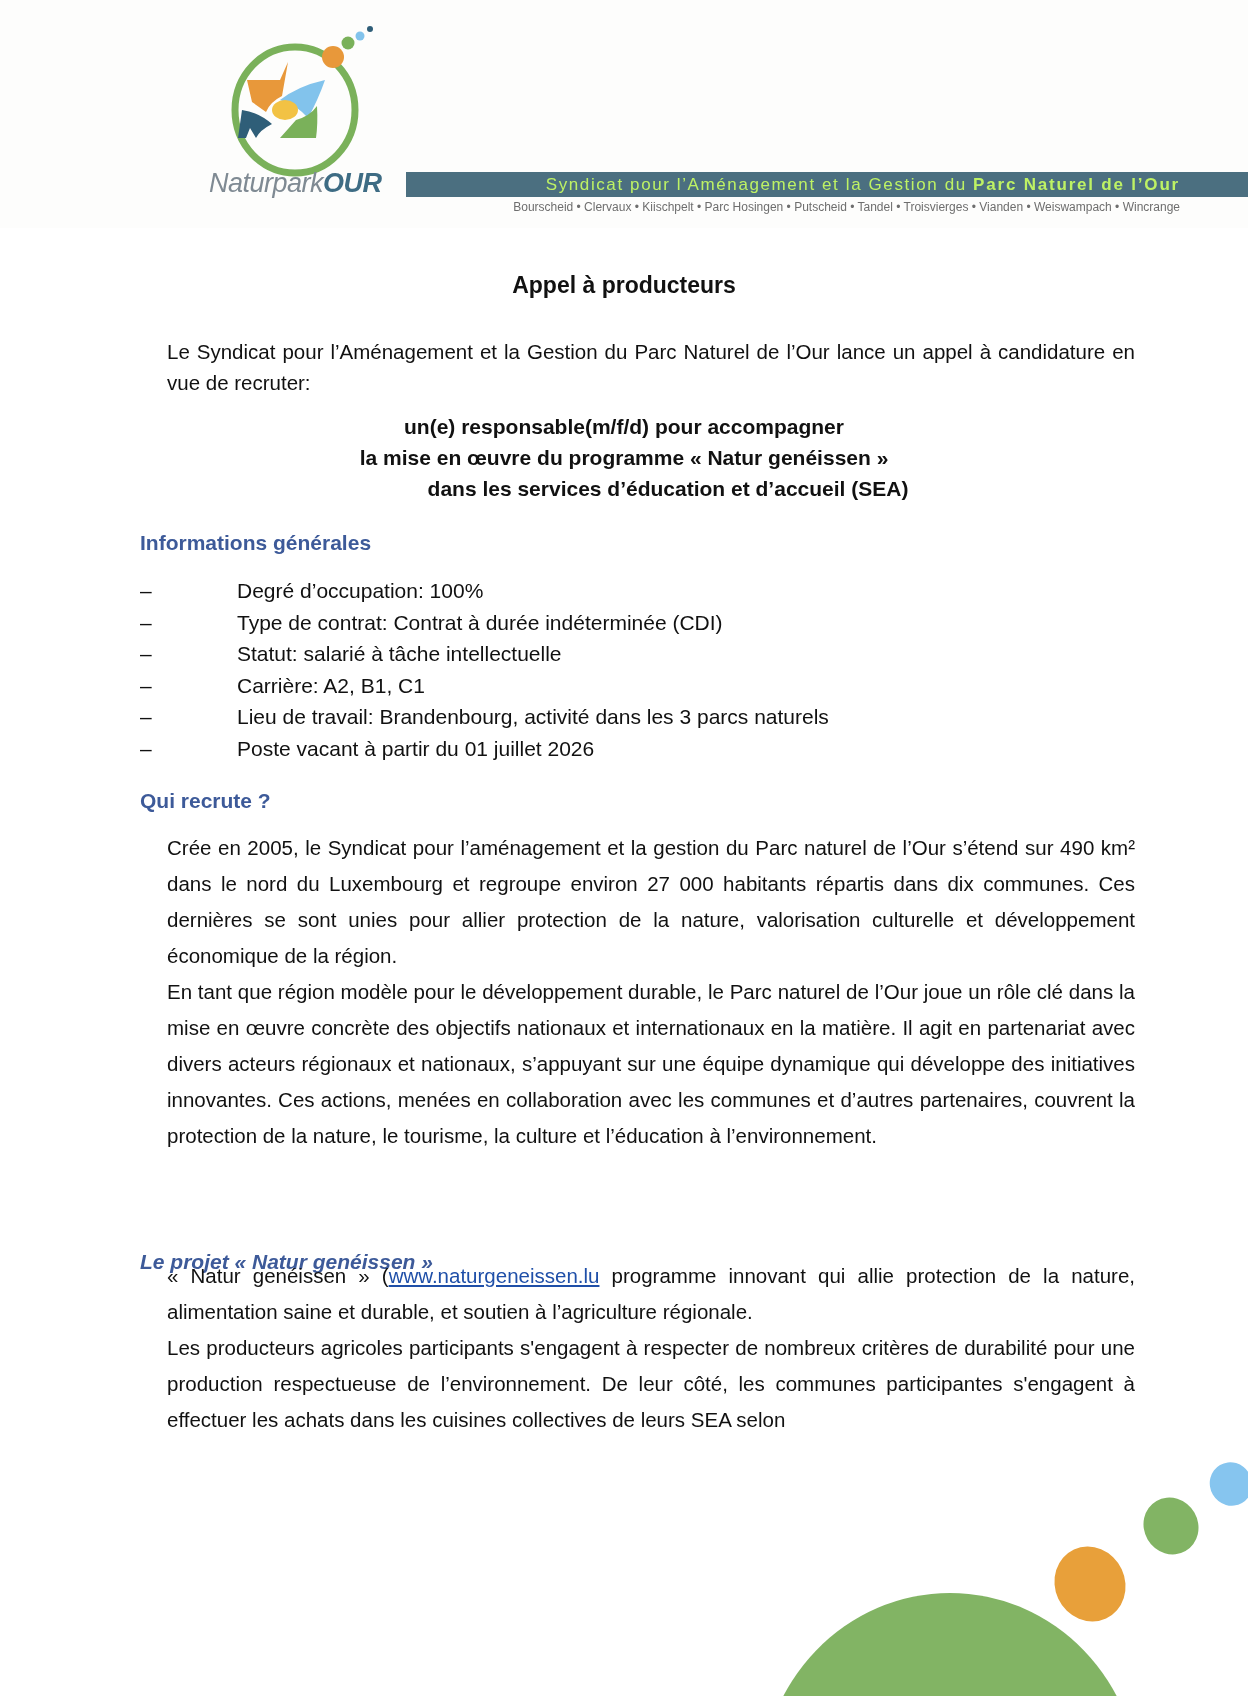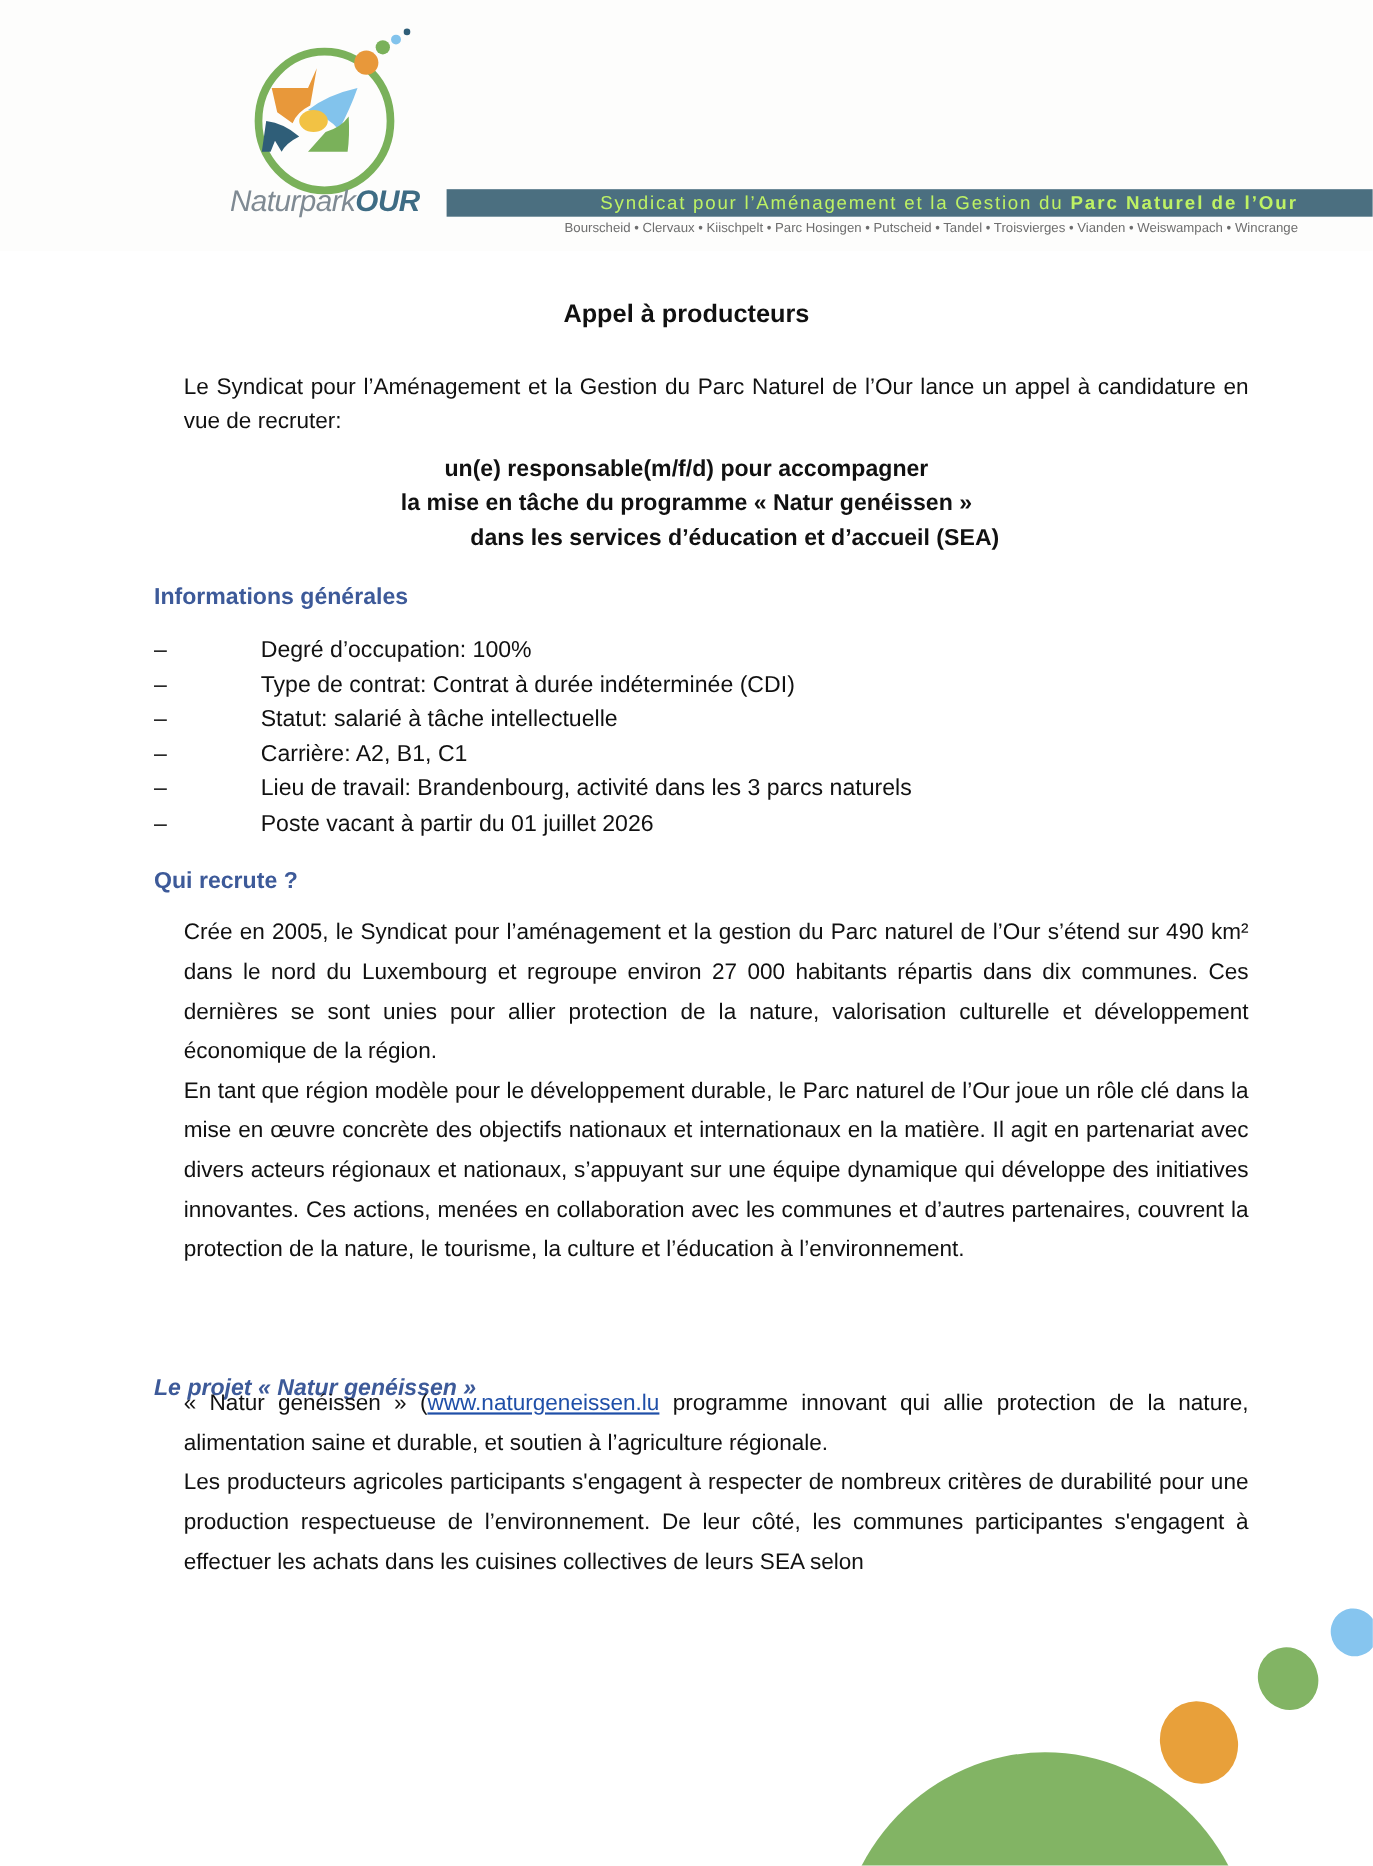--- a/index.html
+++ b/index.html
@@ -101,21 +101,21 @@
 
 <div class="band"><span>Syndicat pour l’Aménagement et la Gestion du</span> <b>Parc Naturel de l’Our</b></div>
 
 <div class="communes">Bourscheid • Clervaux • Kiischpelt • Parc Hosingen • Putscheid • Tandel • Troisvierges • Vianden • Weiswampach • Wincrange</div>
 
 <div class="title">Appel à producteurs</div>
 
 <div class="para" style="top:336px; line-height:31px;">Le Syndicat pour l’Aménagement et la Gestion du Parc Naturel de l’Our lance un appel à candidature en vue de recruter:</div>
 
 <div class="subtitle" style="top:411px; left:0;">un(e) responsable(m/f/d) pour accompagner</div>
-<div class="subtitle" style="top:442px; left:0;">la mise en tâche du programme « Natur genéissen »</div>
+<div class="subtitle" style="top:442px; left:0;">la mise en œuvre du programme « Natur genéissen »</div>
 <div class="subtitle" style="top:473px; left:0;margin-left:44px;">dans les services d’éducation et d’accueil (SEA)</div>
 
 <div class="section-h" style="top:531px;">Informations générales</div>
 <ul class="bullet-list">
   <li>
       <span class="bullet-dash">–</span>
       <span class="bullet-text">Degré d’occupation: 100%</span>
     </li>
   <li>
       <span class="bullet-dash">–</span>

